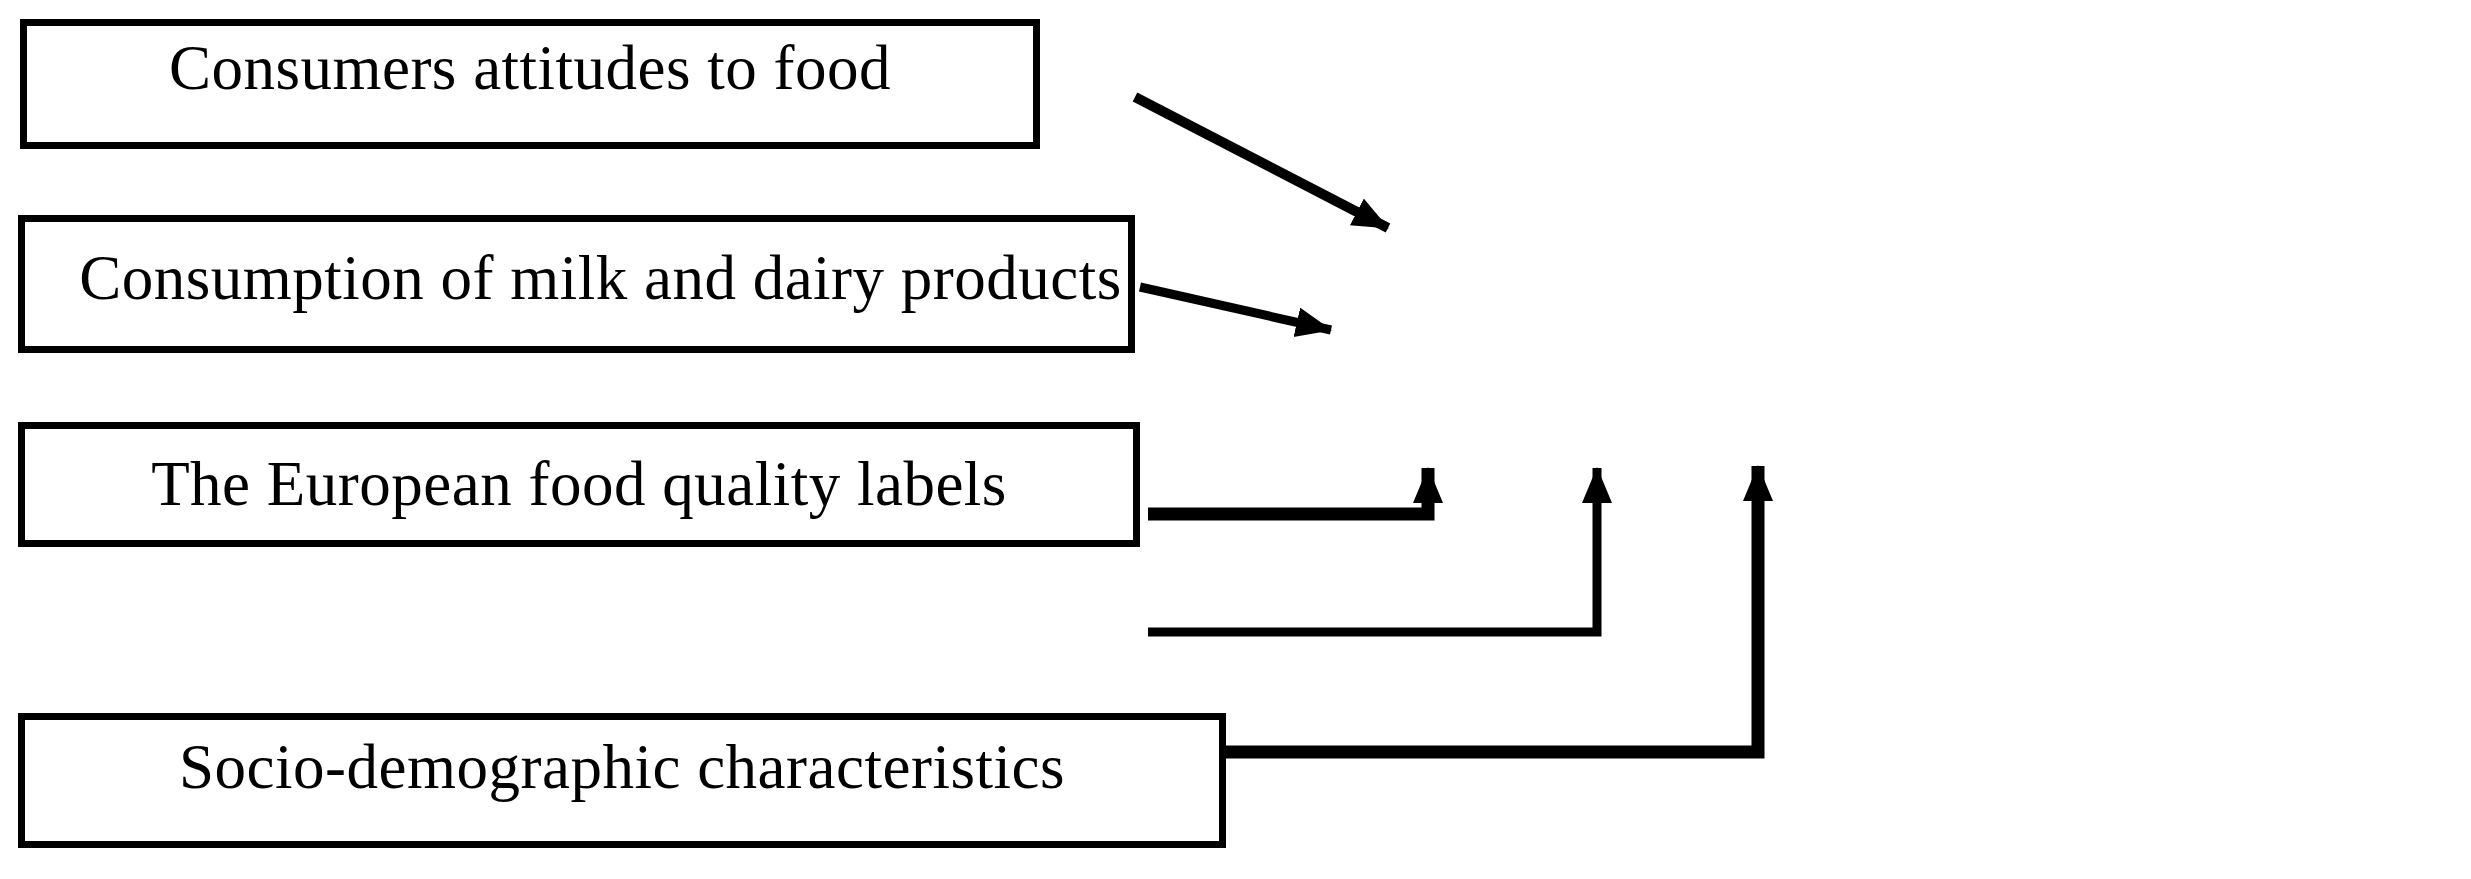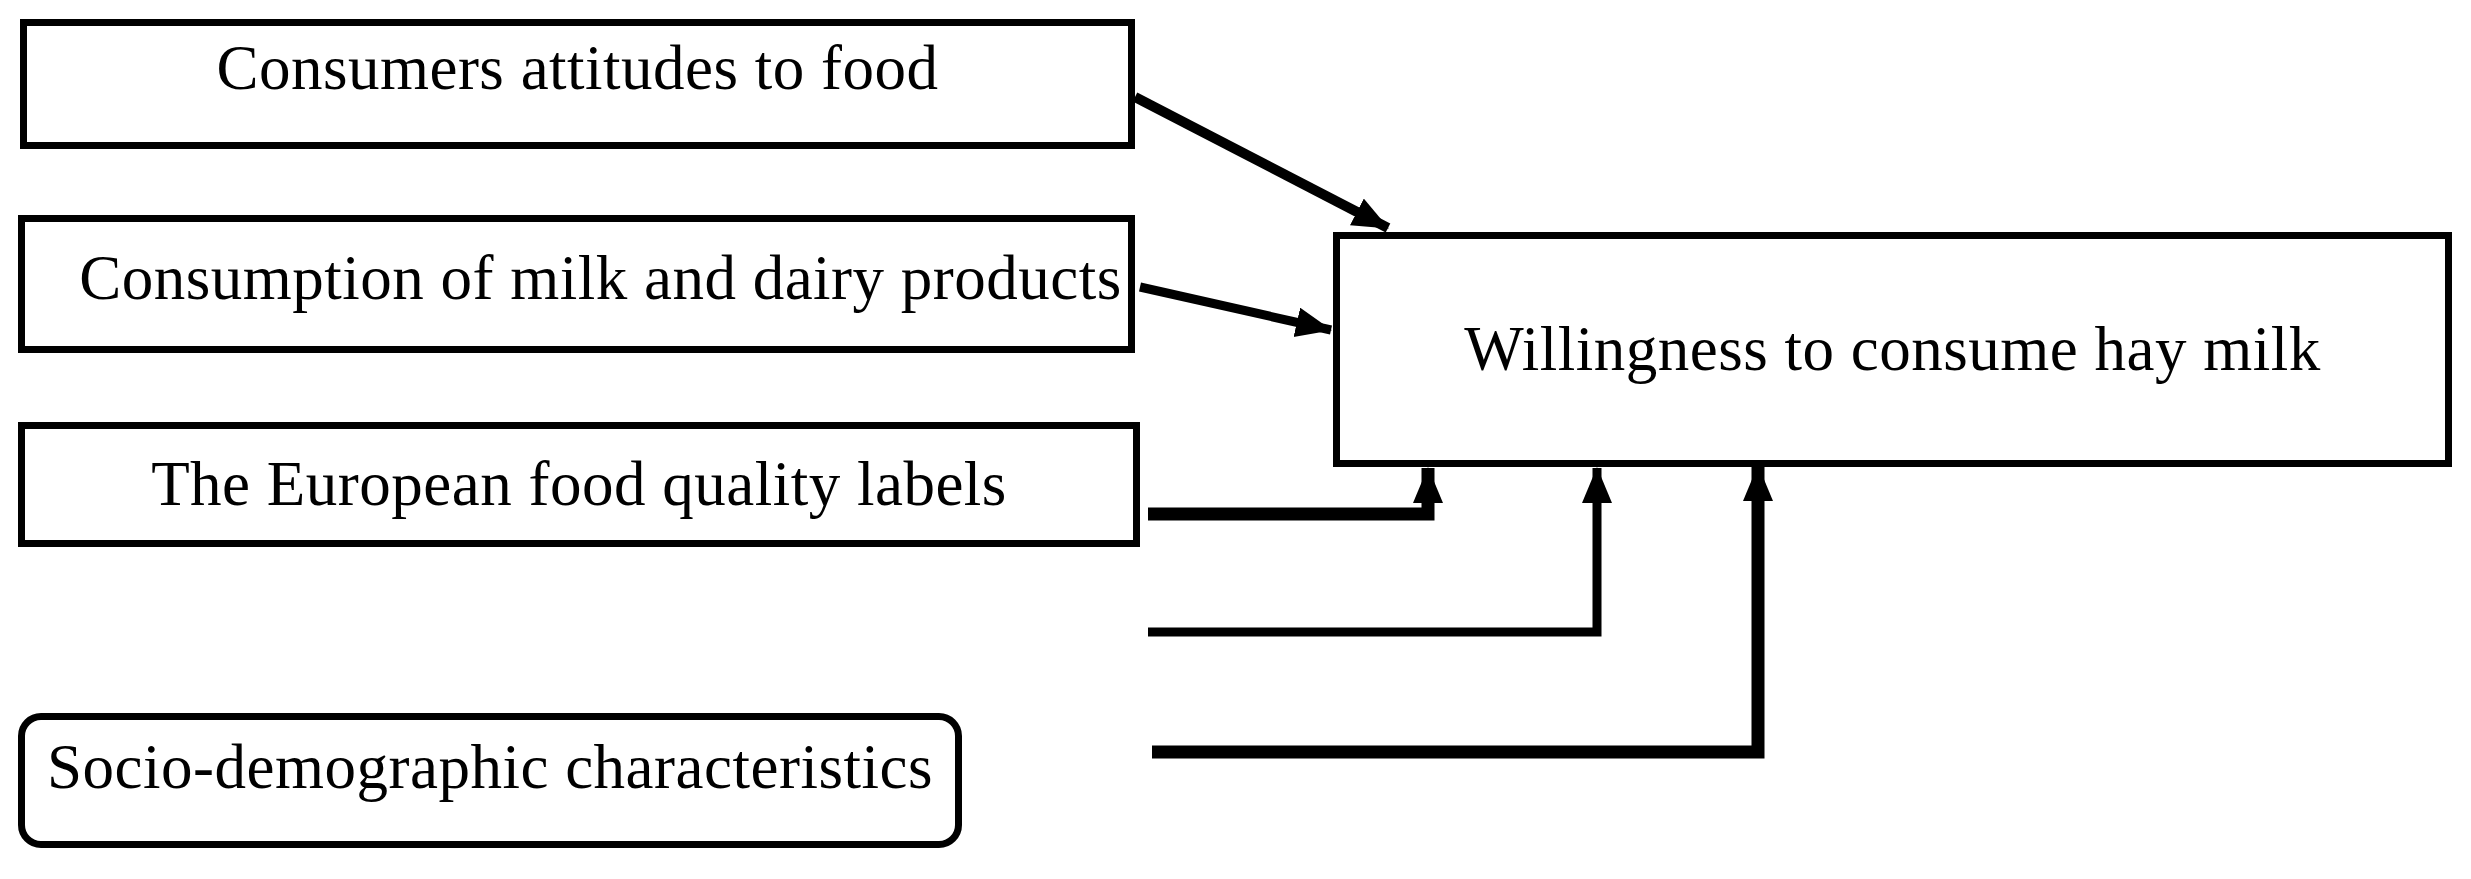--- a/index.html
+++ b/index.html
@@ -23,25 +23,25 @@
     display: flex;
     align-items: center;
     justify-content: center;
     text-align: center;
     font-size: 63px;
     line-height: 1.12;
     color: #000000;
     letter-spacing: 0.5px;
   }
   
-  .box-attitudes   { left: 20px;  top: 19px;  width: 1115px; height: 130px; padding-bottom: 31px; }
+  .box-attitudes   { left: 20px;  top: 19px;  width: 1020px; height: 130px; padding-bottom: 31px; }
   .box-consumption { left: 18px;  top: 215px; width: 1117px; height: 138px; padding-bottom: 12px; padding-left: 48px; }
   .box-labels      { left: 18px;  top: 422px; width: 1122px; height: 125px; }
   .box-perceptions { left: 20px;  top: 560px; width: 1125px; height: 118px; }
-  .box-socio       { left: 18px;  top: 713px; width: 944px; height: 135px; padding-bottom: 26px; border-radius: 23px; }
+  .box-socio       { left: 18px;  top: 713px; width: 1208px; height: 135px; padding-bottom: 26px; }
   
   .box-willingness { left: 1333px; top: 232px; width: 1119px; height: 235px; }
 
   .arrow-layer {
     position: absolute;
     left: 0;
     top: 0;
     width: 2471px;
     height: 879px;
     pointer-events: none;
@@ -80,17 +80,14 @@
 
   <div class="node box-labels">
     <span>The European food quality labels</span>
   </div>
 
 
   <div class="node box-socio">
     <span>Socio-demographic characteristics</span>
   </div>
 
-  <div class="node box-willingness">
-    <span>Willingness to consume hay milk</span>
-  </div>
 
 </div>
 
 </body></html>

